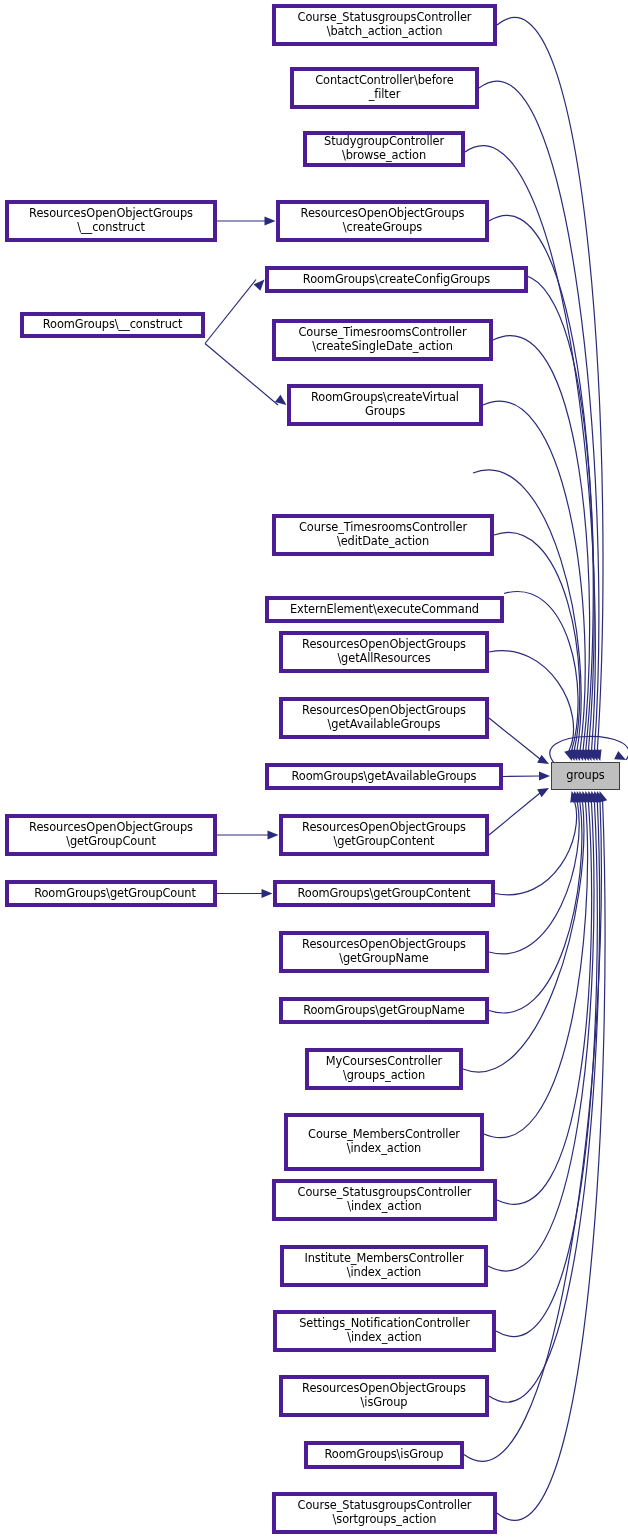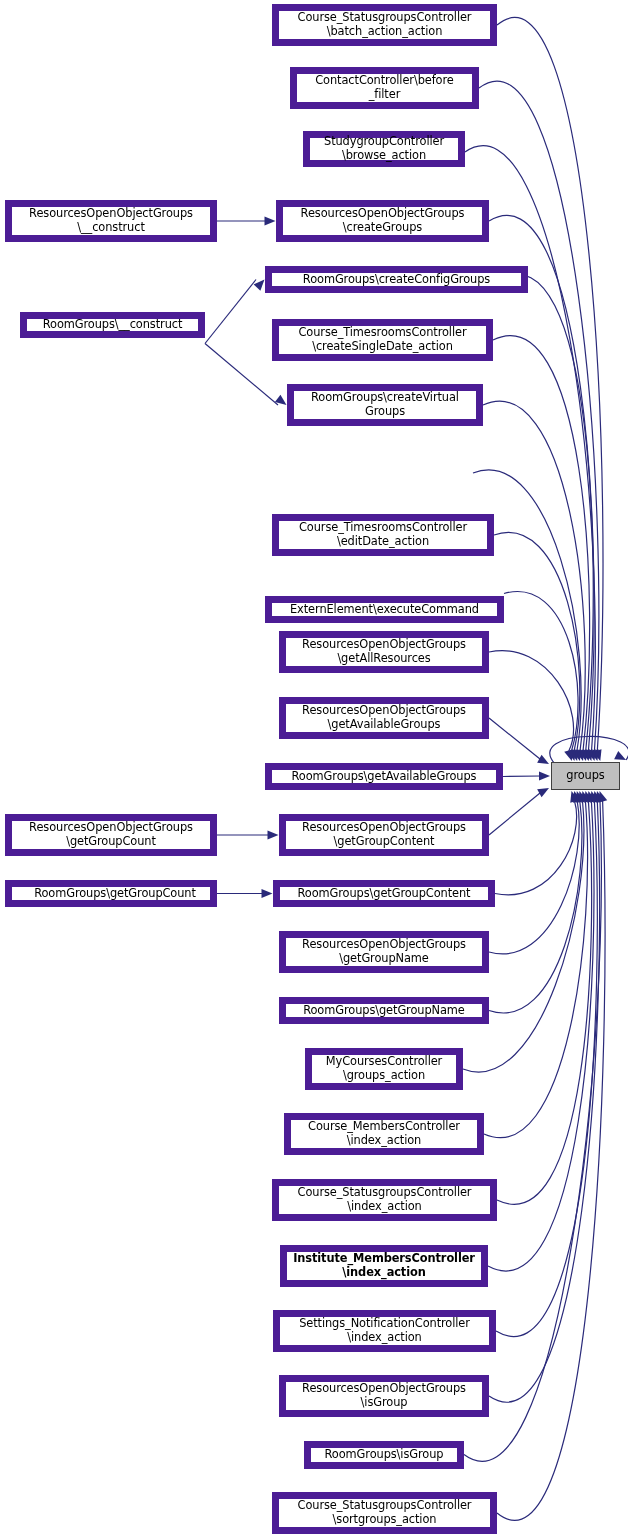--- a/index.html
+++ b/index.html
@@ -9,21 +9,21 @@
     position:relative;
     width:628px;
     height:1540px;
     background:#ffffff;
     overflow:hidden;
   }
   #edges{position:absolute;left:0;top:0;width:628px;height:1540px;}
   .node{
     position:absolute;
     box-sizing:border-box;
-    border:7px solid #4c1d95;
+    border:4px solid #4c1d95;
     background:#ffffff;
     color:#000000;
     font-size:11.4px;
     line-height:13.6px;
     text-align:center;
     display:flex;
     align-items:center;
     justify-content:center;
     white-space:pre-line;
     letter-spacing:-0.1px;
@@ -124,25 +124,25 @@
 \getAvailableGroups</span></div>
     <div class="node" style="left: 265px; top: 763px; width: 238px; height: 27px;"><span>RoomGroups\getAvailableGroups</span></div>
     <div class="node" style="left: 279px; top: 814px; width: 210px; height: 42px;"><span>ResourcesOpenObjectGroups
 \getGroupContent</span></div>
     <div class="node" style="left: 273px; top: 880px; width: 222px; height: 27px;"><span>RoomGroups\getGroupContent</span></div>
     <div class="node" style="left: 279px; top: 931px; width: 210px; height: 42px;"><span>ResourcesOpenObjectGroups
 \getGroupName</span></div>
     <div class="node" style="left: 279px; top: 997px; width: 210px; height: 27px;"><span>RoomGroups\getGroupName</span></div>
     <div class="node" style="left: 305px; top: 1048px; width: 158px; height: 42px;"><span>MyCoursesController
 \groups_action</span></div>
-    <div class="node" style="left: 284px; top: 1113px; width: 200px; height: 42px;"><span>Course_MembersController
+    <div class="node" style="left: 284px; top: 1113px; width: 200px; height: 58px;"><span>Course_MembersController
 \index_action</span></div>
     <div class="node" style="left: 272px; top: 1179px; width: 225px; height: 42px;"><span>Course_StatusgroupsController
 \index_action</span></div>
-    <div class="node" style="left: 280px; top: 1245px; width: 208px; height: 42px; font-weight: bold;"><span>Institute_MembersController
+    <div class="node" style="left: 280px; top: 1245px; width: 208px; height: 42px;"><span>Institute_MembersController
 \index_action</span></div>
     <div class="node" style="left: 273px; top: 1310px; width: 223px; height: 42px;"><span>Settings_NotificationController
 \index_action</span></div>
     <div class="node" style="left: 279px; top: 1375px; width: 210px; height: 42px;"><span>ResourcesOpenObjectGroups
 \isGroup</span></div>
     <div class="node" style="left: 304px; top: 1441px; width: 160px; height: 28px;"><span>RoomGroups\isGroup</span></div>
     <div class="node" style="left: 272px; top: 1492px; width: 225px; height: 42px;"><span>Course_StatusgroupsController
 \sortgroups_action</span></div>
     <div class="node" style="left: 5px; top: 200px; width: 212px; height: 42px;"><span>ResourcesOpenObjectGroups
 \__construct</span></div>

